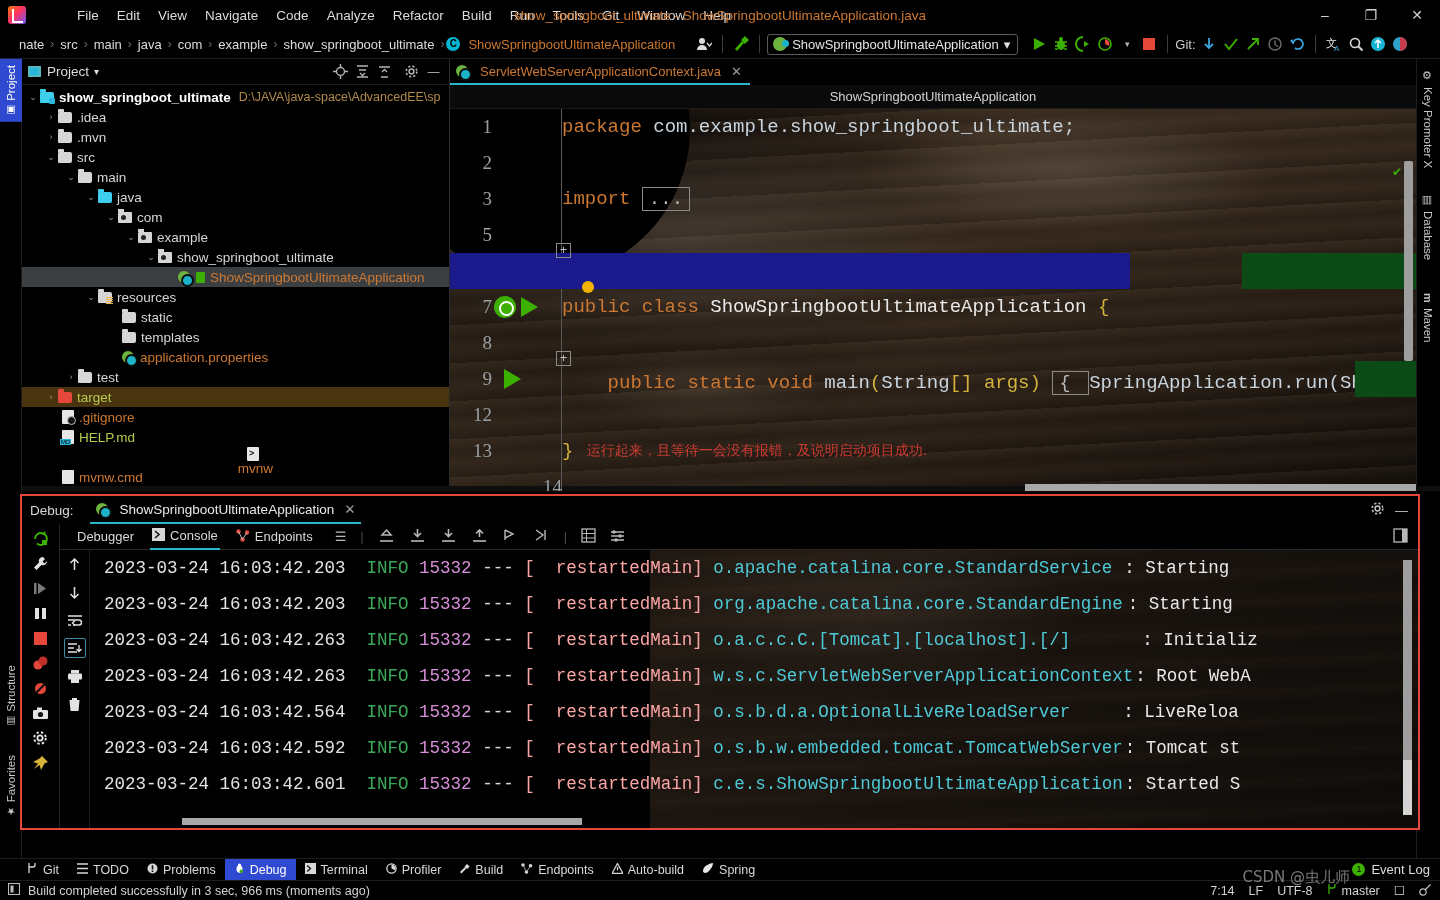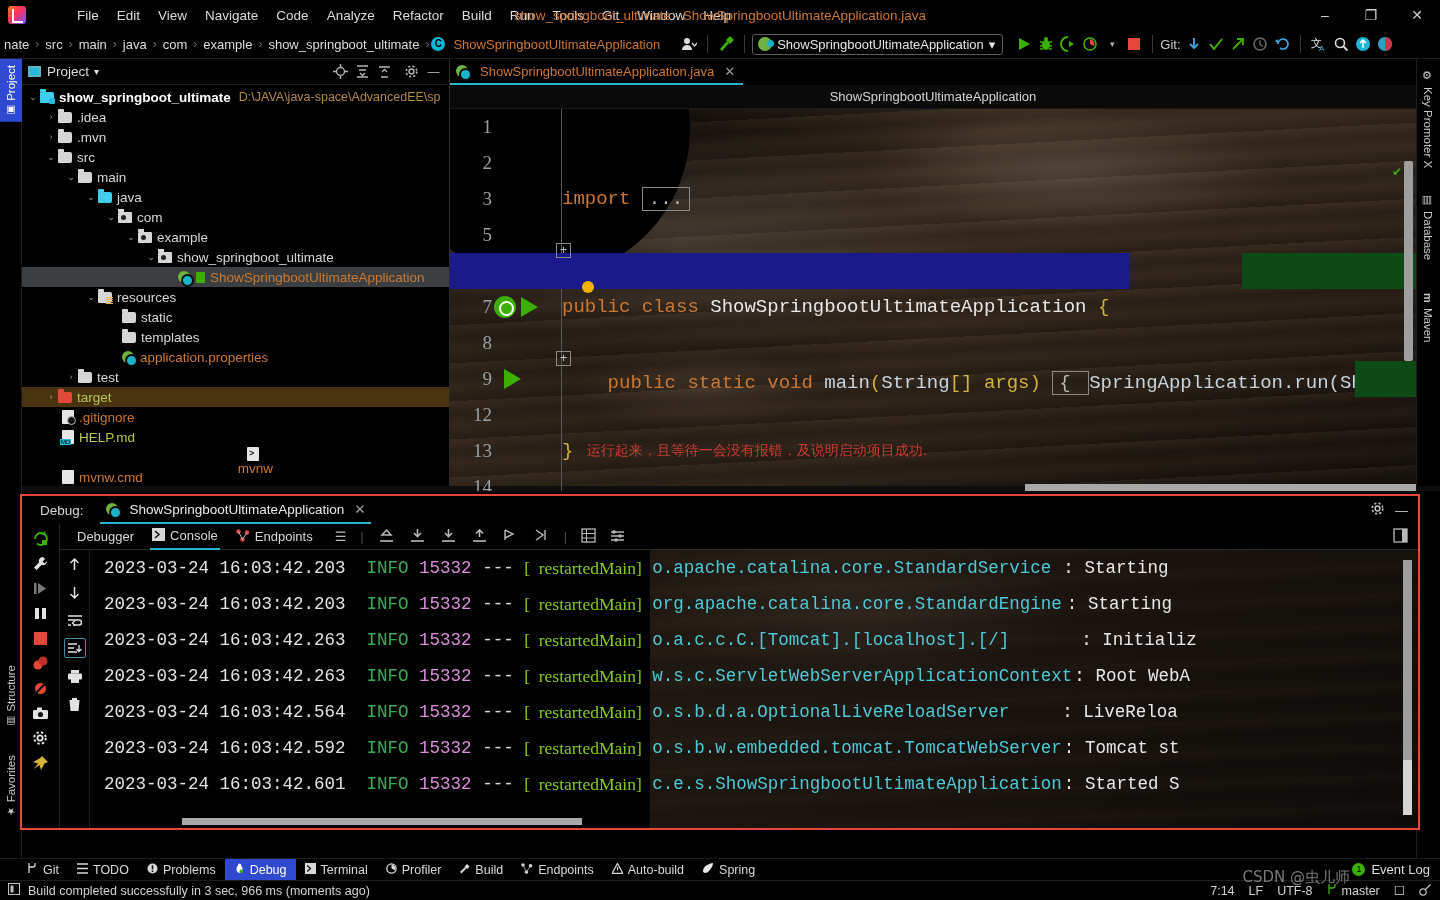--- a/index.html
+++ b/index.html
@@ -40,21 +40,21 @@
     width:46px;height:30px;display:flex;align-items:center;justify-content:center;
     color:#cfcfcf; font-size:14px;
   }
 
   
   .navbar {
     position:absolute; left:0; top:30px; width:1440px; height:29px;
     background:#000; display:flex; align-items:center;
     border-bottom:1px solid #1d1d1d;
   }
-  .crumbs { display:flex; align-items:center; padding-left:0; }
+  .crumbs { display:flex; align-items:center; padding-left:15px; }
   .crumb { color:#dcdcdc; font-size:13px; padding:2px 4px; white-space:nowrap;}
   .crumb.red { color:#cc7832; }
   .crumb-sep { color:#6a6a6a; font-size:12px; padding:0 2px;}
   .cicon {
     display:inline-block;width:14px;height:14px;border-radius:50%;
     background:#00b8d4; color:#000; font-size:10px; font-weight:bold;
     text-align:center; line-height:14px; margin-right:4px; vertical-align:-2px;
   }
   .tb-sep { width:1px; height:18px; background:#3a3a3a; margin:0 7px; }
   .tb-icon {
@@ -230,21 +230,21 @@
   }
   .hscroll-e {
     position:absolute; left:575px; bottom:0px; width:480px; height:7px;
     background:#a8a8a8; z-index:6;
   }
   .errmark{position:absolute;right:14px;top:56px;width:10px;height:10px;color:#3cb000;font-size:12px;z-index:5;}
 
   
   .debugpanel {
     position:absolute; left:20px; top:494px; width:1400px; height:336px;
-    border:2px solid #e5483a; background:#000;padding-left:10px;
+    border:2px solid #e5483a; background:#000;
   }
   .dbg-titlebar {
     height:28px; display:flex; align-items:center; padding-left:8px; background:#000;
     position:relative;
   }
   .dbg-label { color:#d8d8d8; font-size:13.5px; margin-right:16px;}
   .dbg-tab {
     display:inline-flex;align-items:center;gap:6px;height:28px;padding:0 6px;
     border-bottom:2px solid #2ab8c8; color:#e8e8e8; font-size:13.5px;
   }
@@ -278,21 +278,21 @@
       linear-gradient(140deg,#140f0c 0%, #241b14 40%, #0d0a08 100%);
     opacity:0.9;
   }
   .console-bg::before{content:"";position:absolute;left:0;top:0;width:560px;height:100%;background:#000;}
   .logline {
     position:relative; z-index:2; height:36px; display:flex; align-items:center;
     font-family:"Liberation Mono", monospace; font-size:17.5px; white-space:pre;
     padding-left:14px;
   }
   .lg-ts{color:#e3e3e3;} .lg-info{color:#3ba85a;} .lg-pid{color:#d98fd9;}
-  .lg-dash{color:#d8d8d8;} .lg-thread{color:#84cc16;font-family:Liberation Serif, serif;} .lg-cls{color:#4ec9d8;}
+  .lg-dash{color:#d8d8d8;} .lg-thread{color:#fca5a5;} .lg-cls{color:#4ec9d8;}
   .lg-msg{color:#e8e8e8;}
   .console-vscroll{position:absolute;right:6px;top:10px;width:9px;height:200px;background:#9e9e9e;z-index:4;}
   .console-vscroll2{position:absolute;right:6px;top:210px;width:9px;height:55px;background:#d4d4d4;z-index:4;}
   .console-hscroll{position:absolute;left:92px;bottom:3px;width:400px;height:7px;background:#a8a8a8;z-index:4;}
 
   
   .toolwindow-bar {
     position:absolute; left:0; top:858px; width:1440px; height:22px;
     background:#000; display:flex; align-items:center; gap:0px; padding-left:18px;
     border-top:1px solid #1c1c1c;
@@ -647,21 +647,21 @@
     </div>
     <div class="psplit-bar"></div>
   </div>
 
   <div class="editor">
     <div class="editor-bg"></div>
 
     <div class="tabstrip">
       <div class="etab">
         <span class="springicon"></span>
-        <span>ShowSpringbootUltimateApplication.java</span>
+        <span>ServletWebServerApplicationContext.java</span>
         <span class="x">✕</span>
       </div>
     </div>
 
     <div class="bcbar">
       <span>ShowSpringbootUltimateApplication</span>
     </div>
 
     <div class="code-area">
 
@@ -699,34 +699,37 @@
         <div class="lnrow" style="top:252px;">
           <span class="ln">9</span>
           <span class="gicon-run" style="margin-left:12px;"></span>
         </div>
         <div class="lnrow" style="top:288px;">
             <span class="ln">12</span>
           </div>
         <div class="lnrow" style="top:324px;">
             <span class="ln">13</span>
           </div>
-        <div class="lnrow" style="top:360px;">
+        <div class="lnrow" style="top:360px;justify-content:flex-end;">
             <span class="ln">14</span>
           </div>
       </div>
 
       <div style="position:absolute;left:132px;top:172px;z-index:5;" class="bulb"></div>
 
       <div style="position:absolute;left:106px;top:133px;z-index:5;">
         <span class="fold">+</span>
       </div>
       <div style="position:absolute;left:106px;top:241px;z-index:5;">
         <span class="fold">+</span>
       </div>
 
+      <div class="codeline" style="top:0;">
+        <span class="kw">package</span><span class="pl"> com.example.show_springboot_ultimate;</span>
+      </div>
       <div class="codeline" style="top:72px;">
         <span class="kw">import</span><span> </span><span class="imp-box">...</span>
       </div>
       <div class="codeline" style="top:144px;">
         <span class="ann">@SpringBootApplication</span>
       </div>
       <div class="codeline" style="top:180px;z-index:5;">
         <span class="kw">public class </span><span class="cls">ShowSpringbootUltimateApplication</span><span class="brk"> {</span>
       </div>
       <div class="codeline" style="top:256px;">

